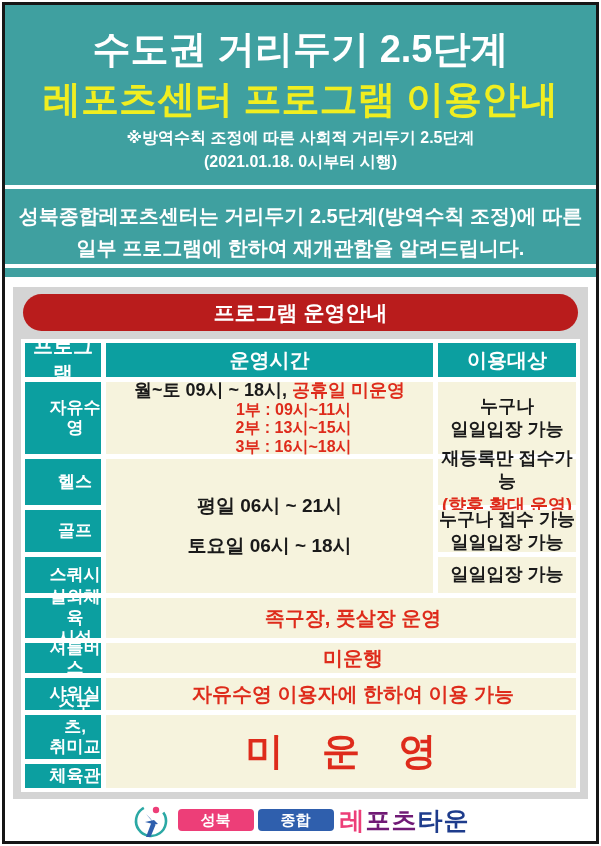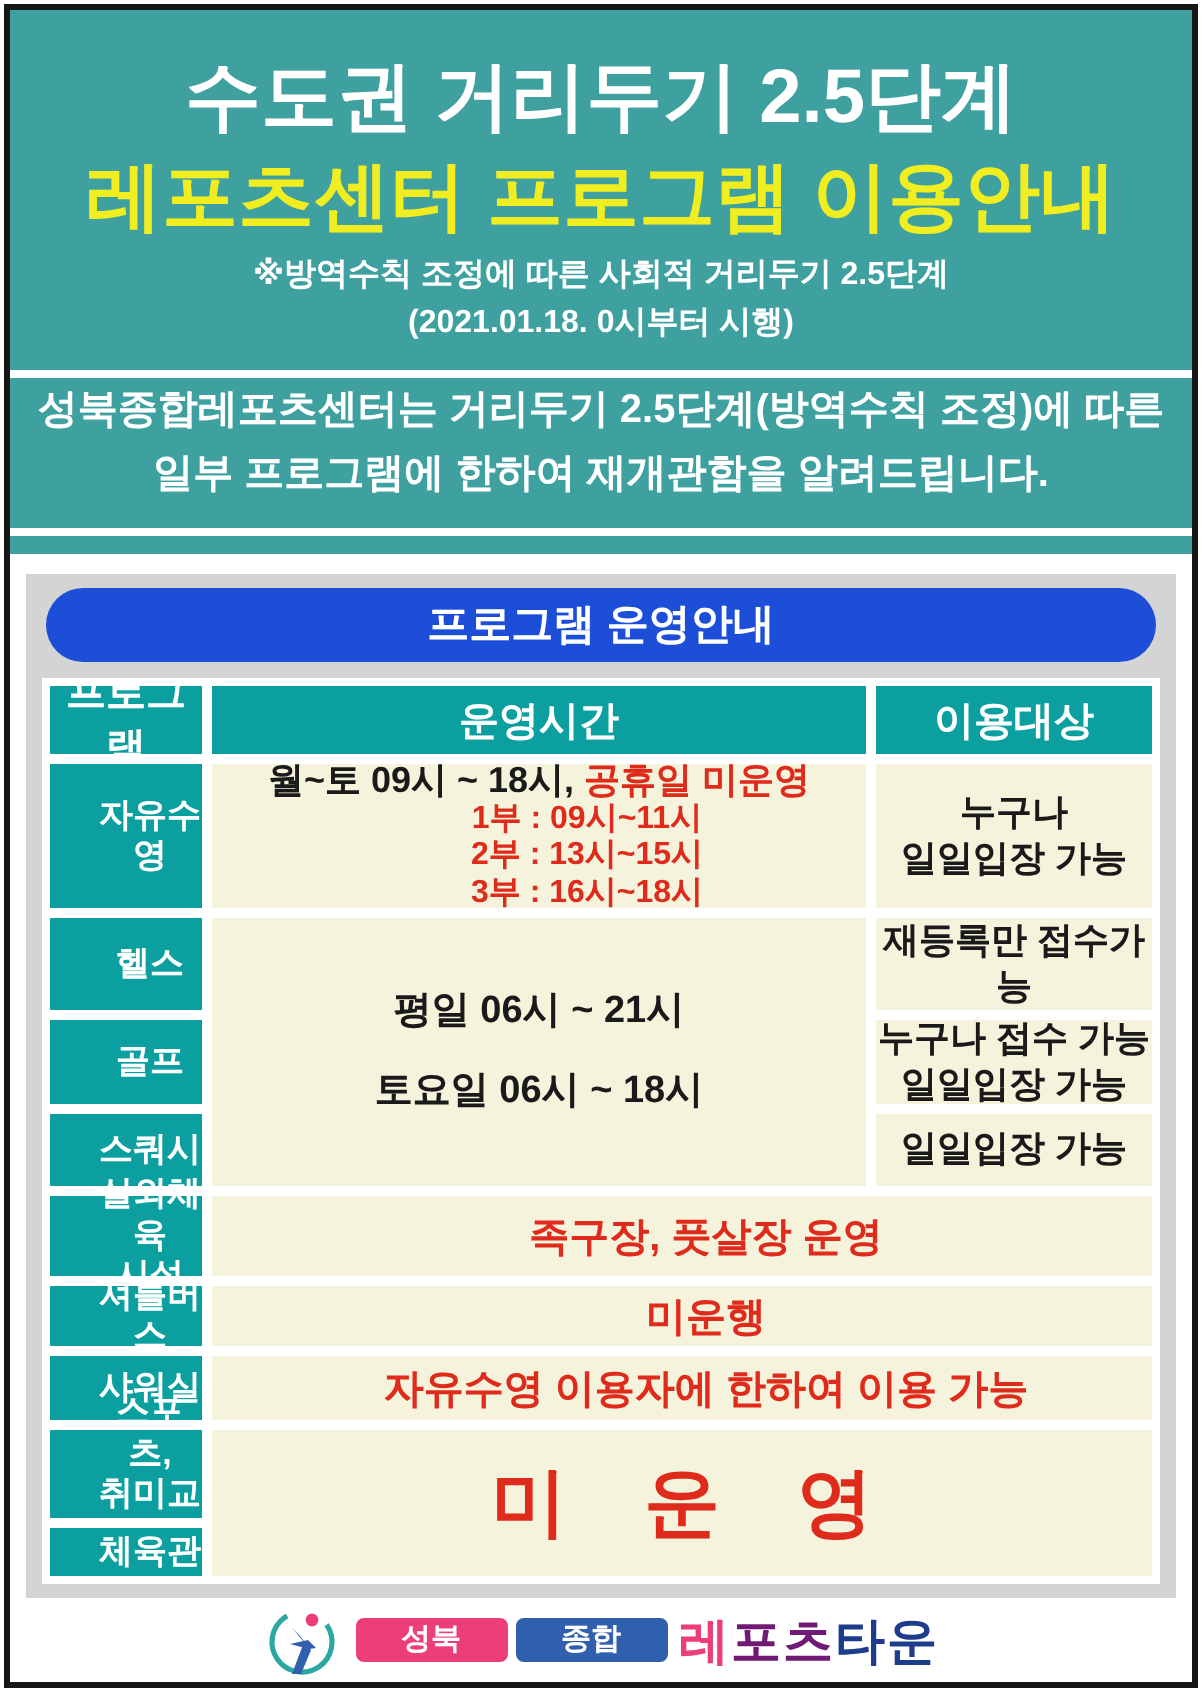--- a/index.html
+++ b/index.html
@@ -33,35 +33,35 @@
   }
   .title2 {
     font-size: 38px; font-weight: 800;
     color: #F0EE20; line-height: 1.35;
   }
   .subline { font-size: 16px; font-weight: 700; line-height: 1.55; }
   .divider { width: 100%; height: 4px; background: #ffffff; }
   .divider-top { margin-top: 10px; }
   .notice {
     flex: 1;
-    display: flex; flex-direction: column; justify-content: flex-start;
+    display: flex; flex-direction: column; justify-content: flex-end;
     font-size: 20px; font-weight: 700; line-height: 1.6;
   }
   .teal-strip { height: 9px; background: #3FA0A0; }
 
   .white-gap { height: 10px; background: #ffffff; }
 
   
   .panel {
     margin: 0 8px;
     background: #D4D4D4;
     padding: 7px 8px;
   }
   .banner {
-    background: #1d4ed8;
+    background: #b91c1c;
     border-radius: 19px;
     color: #ffffff;
     font-size: 21px; font-weight: 800;
     height: 37px; line-height: 37px;
     text-align: center;
     margin: 0 2px 8px 2px;
   }
   .table-wrap { background: #ffffff; padding: 4px; }
   .grid {
     display: grid;
@@ -168,20 +168,21 @@
         <div class="label r4 c1">골프</div>
         <div class="label r5 c1">스쿼시</div>
 
         <div class="cell span-r345">
           <div class="time-line">평일 06시 ~ 21시</div>
           <div class="time-line">토요일 06시 ~ 18시</div>
         </div>
 
         <div class="cell r3 c3">
           <div class="target-line">재등록만 접수가능</div>
+          <div class="target-line red-txt">(향후 확대 운영)</div>
         </div>
         <div class="cell r4 c3">
           <div class="target-line">누구나 접수 가능</div>
           <div class="target-line">일일입장 가능</div>
         </div>
         <div class="cell r5 c3">
           <div class="target-line">일일입장 가능</div>
         </div>
 
         <div class="label r6 c1">

